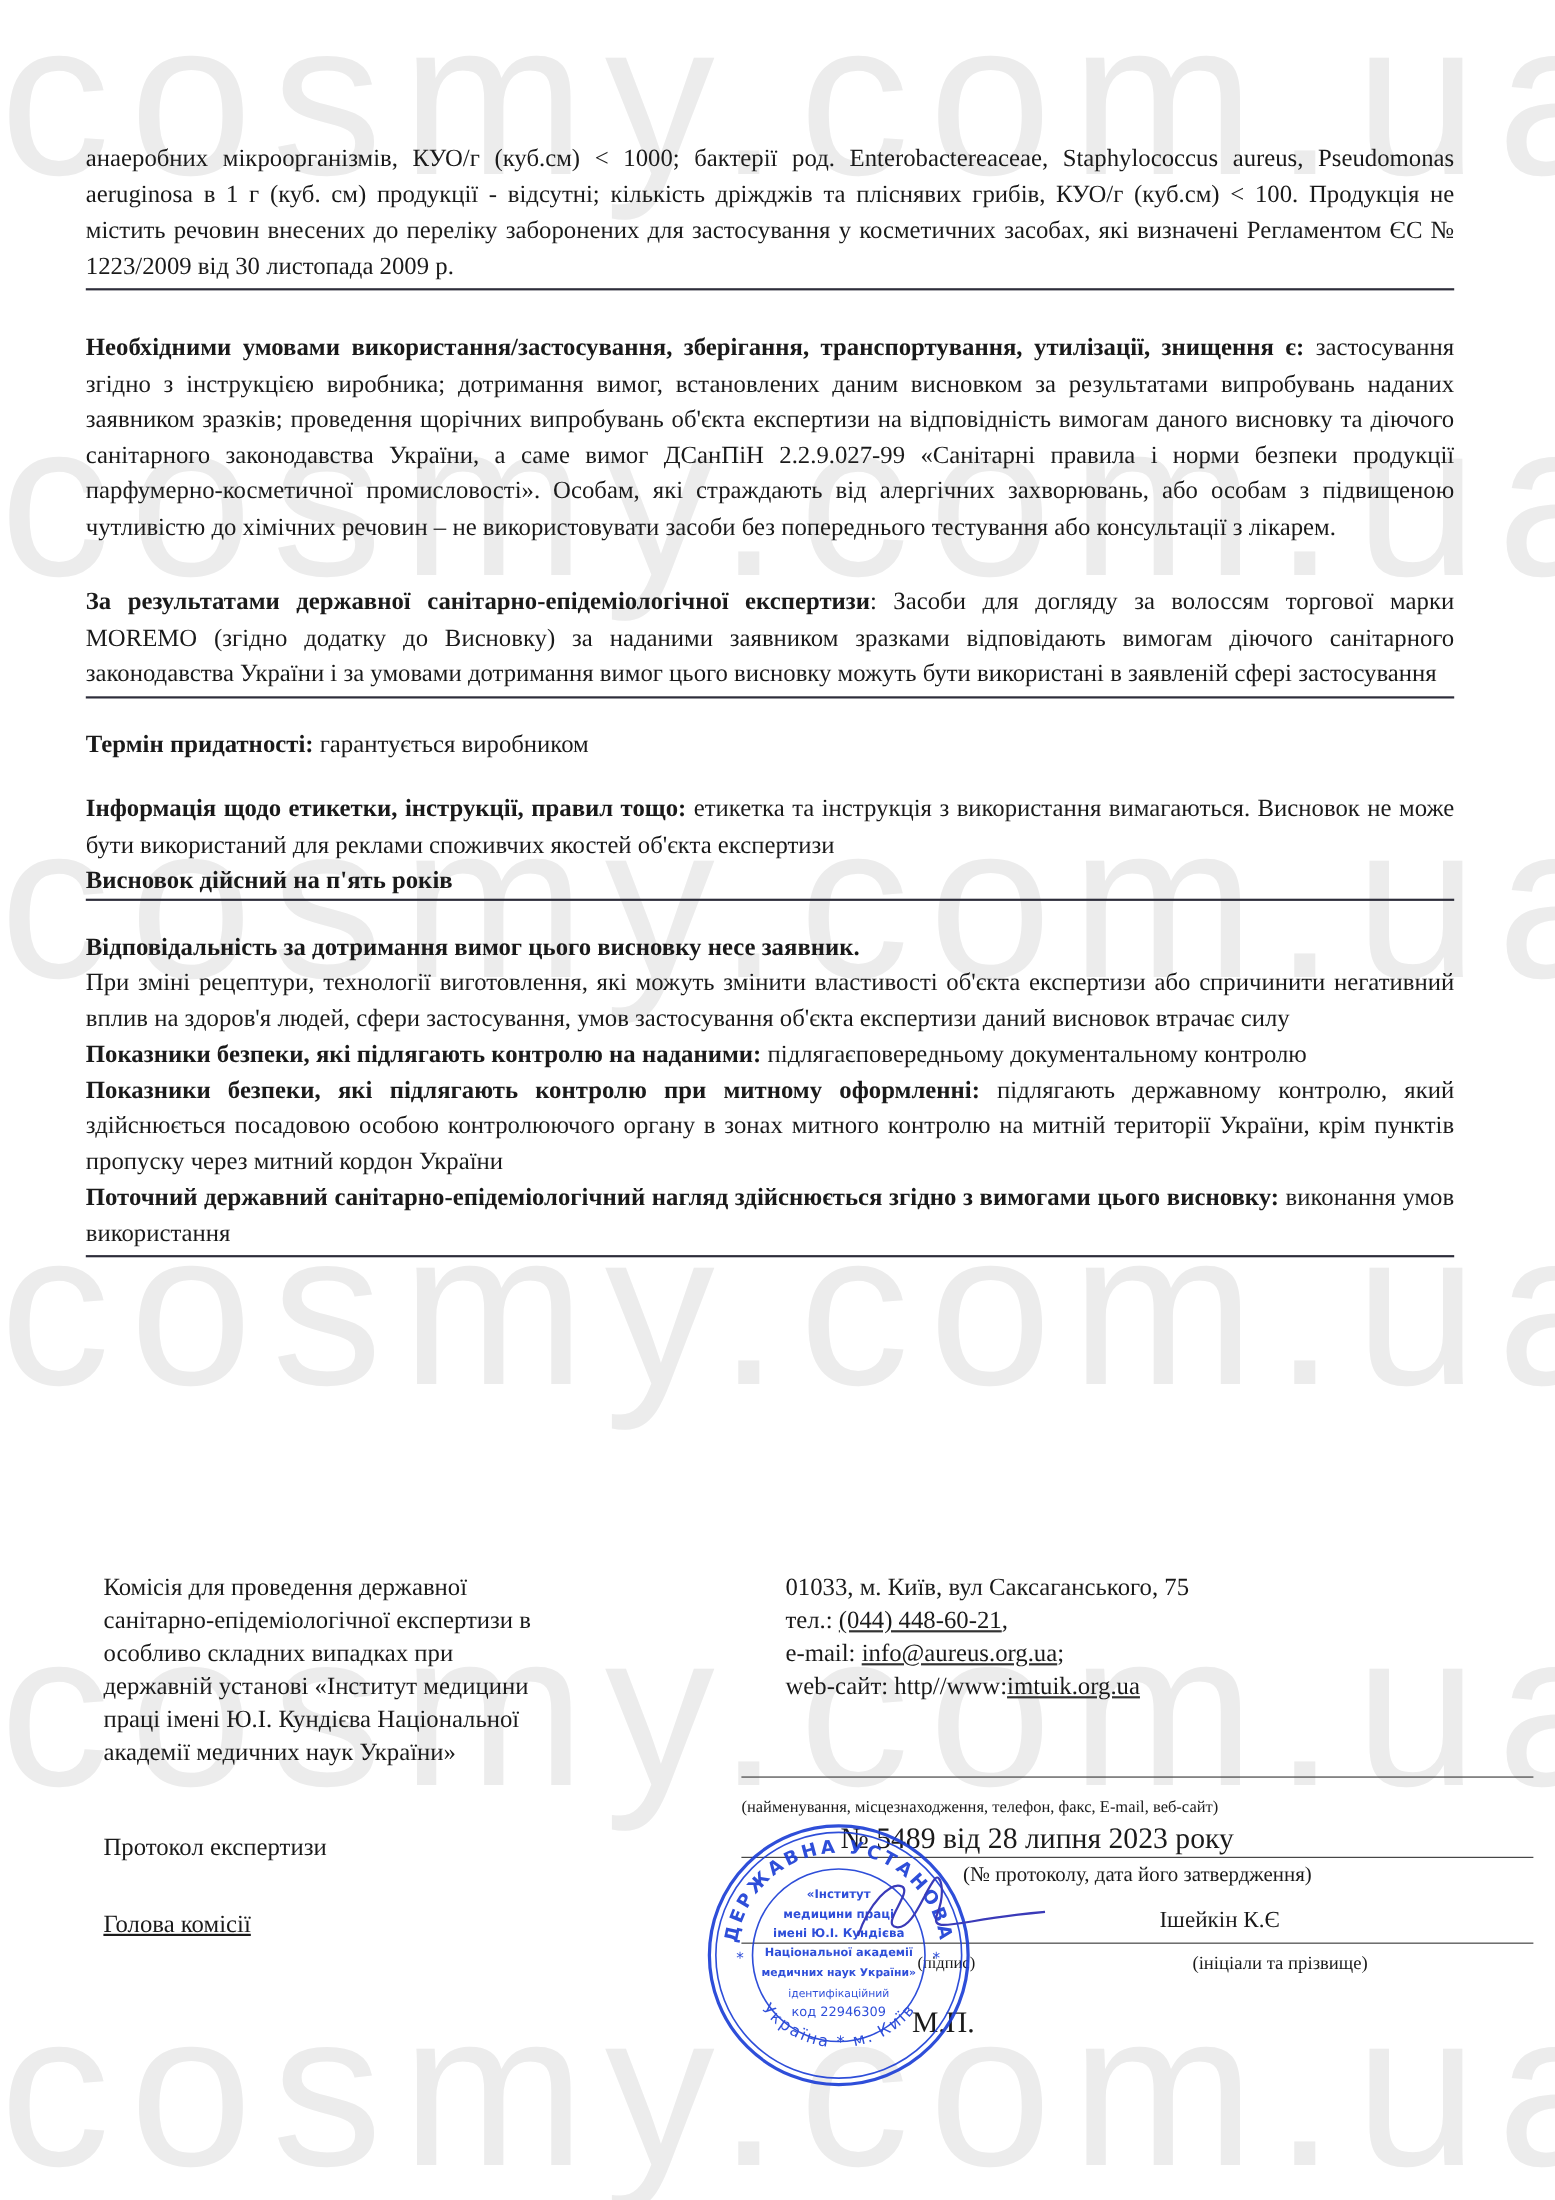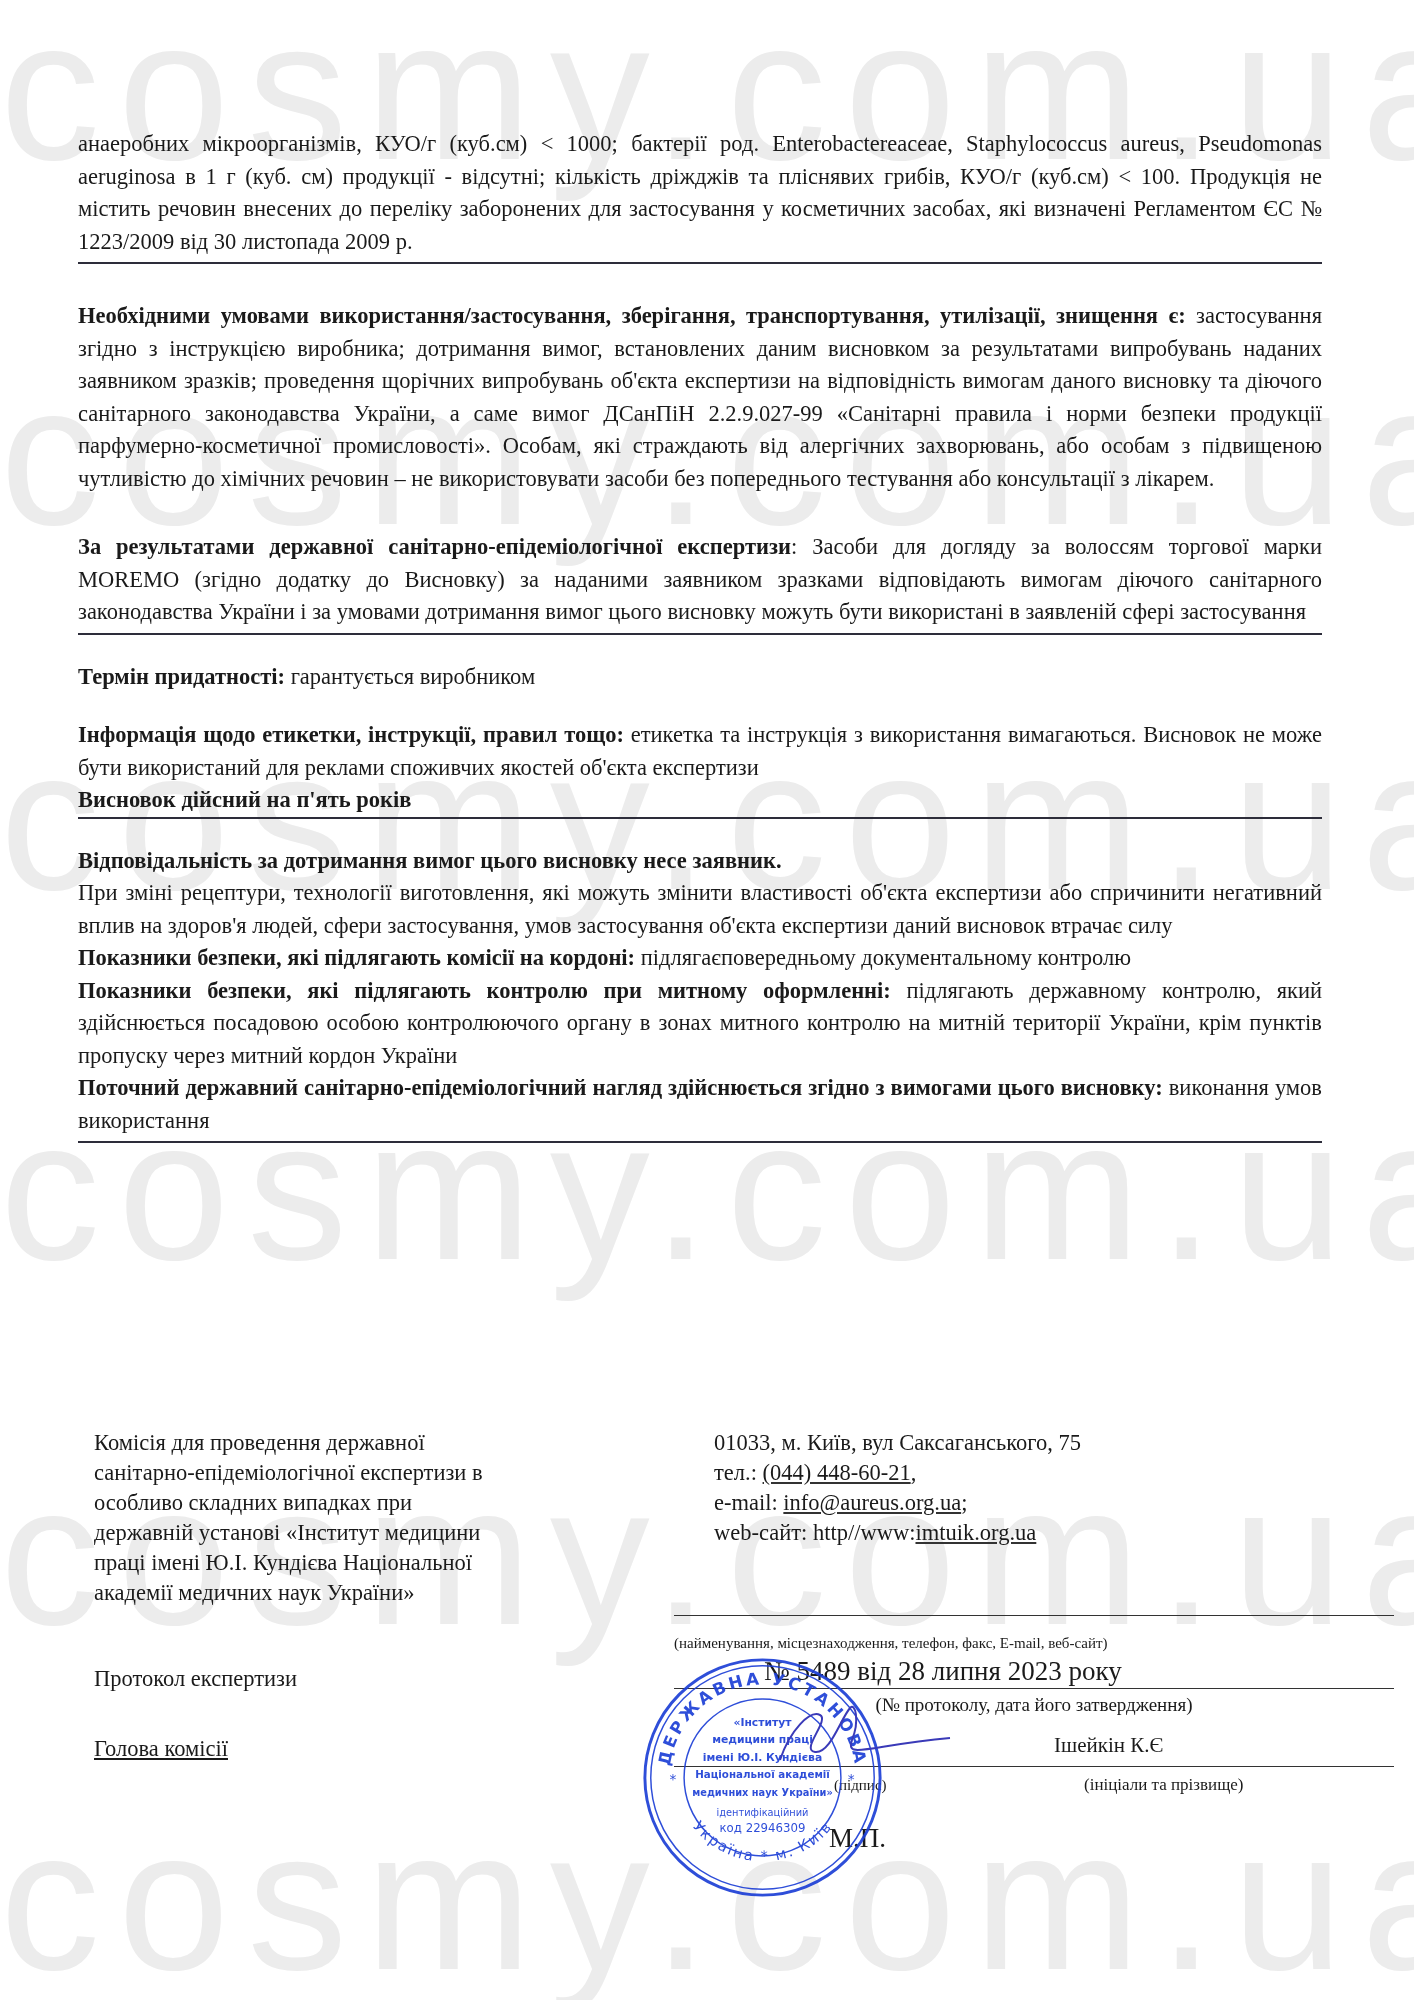--- a/index.html
+++ b/index.html
@@ -216,21 +216,21 @@
   <div class="rule" style="margin-top:0;"></div>
 
   <div class="gap-sm"></div>
   <p class="para">
     <b>Відповідальність за дотримання вимог цього висновку несе заявник.</b>
   </p>
   <p class="para">
     <span>При зміні рецептури, технології виготовлення, які можуть змінити властивості об'єкта експертизи або спричинити негативний вплив на здоров'я людей, сфери застосування, умов застосування об'єкта експертизи даний висновок втрачає силу</span>
   </p>
   <p class="para">
-    <b>Показники безпеки, які підлягають комісії на кордоні:</b><span> підлягаєповередньому документальному контролю</span>
+    <b>Показники безпеки, які підлягають контролю на наданими:</b><span> підлягаєповередньому документальному контролю</span>
   </p>
   <p class="para">
     <b>Показники безпеки, які підлягають контролю при митному оформленні:</b><span> підлягають державному контролю, який здійснюється посадовою особою контролюючого органу в зонах митного контролю на митній території України, крім пунктів пропуску через митний кордон України</span>
   </p>
   <p class="para">
     <b>Поточний державний санітарно-епідеміологічний нагляд здійснюється згідно з вимогами цього висновку:</b><span> виконання умов використання</span>
   </p>
   <div class="rule"></div>
 </div>
 

